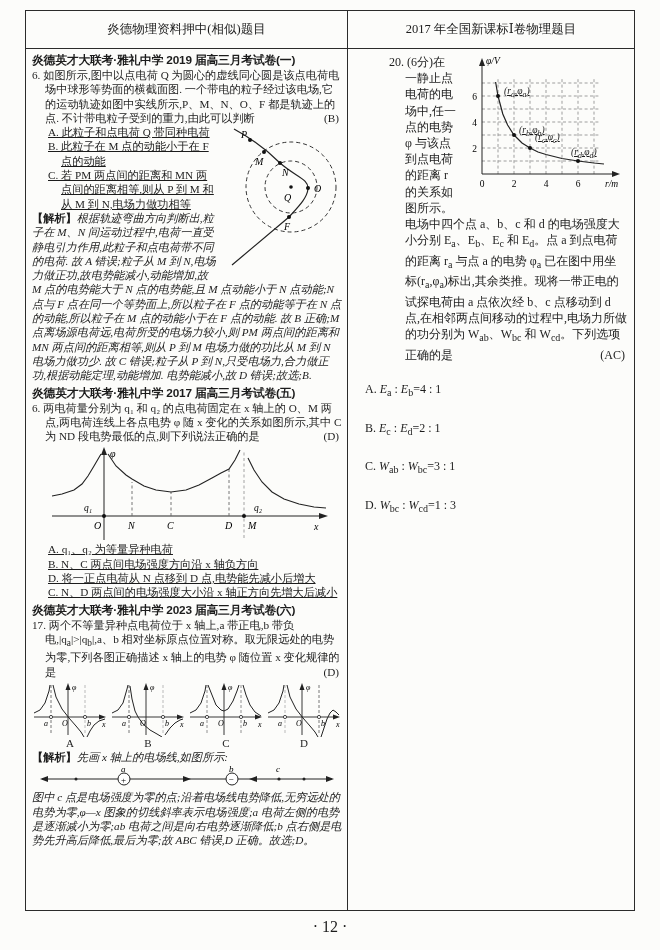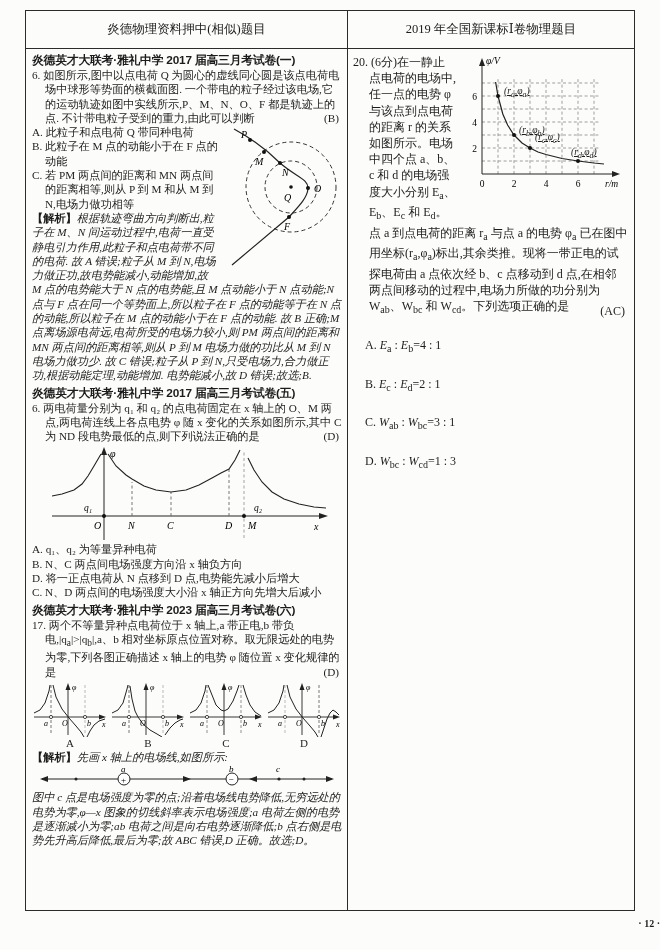--- a/index.html
+++ b/index.html
@@ -17,54 +17,54 @@
             font-size:11.2px;line-height:14.3px;}
   .col.right{flex:1;padding:5px 6px 0 5px;font-size:12px;line-height:16.2px;}
   .sec-title{font-family:"Liberation Sans","DejaVu Sans",sans-serif;font-weight:bold;
              font-size:11.8px;line-height:15px;letter-spacing:-0.2px;}
   .sec{margin-top:3px;}
   .sec:first-child{margin-top:0;}
   p{margin:0;}
   .qp{position:relative;}
   .qtext{text-indent:-13px;padding-left:13px;}
   .ans{position:absolute;right:3px;bottom:0;}
-  .opt{margin-left:0;text-indent:-13px;padding-left:13px;}
+  .opt{margin-left:16px;text-indent:-13px;padding-left:13px;text-decoration:underline;}
   .kai{font-style:italic;}
   .kai b{font-style:normal;}
   .figR{float:right;margin:2px 0 2px 4px;}
   .minis{display:flex;justify-content:space-between;margin:2px 0 1px 0;}
   .mini{width:76px;text-align:center;}
   .mini .letter{font-size:11px;line-height:12px;}
   .fieldfig{margin:1px 0 1px 4px;}
   .g20wrap{float:right;position:relative;width:170px;height:158px;margin:0 0 2px 2px;}
   .ptlabel{position:absolute;font-size:9.5px;font-style:italic;white-space:nowrap;color:#1c1c1c;text-decoration:underline;}
-  .q20p{position:relative;text-indent:-16px;padding-left:16px;}
+  .q20p{position:relative;text-indent:-16px;padding-left:16px;margin-left:36px;}
   .optR{margin-left:12px;margin-top:18px;}
-  .footer{position:absolute;left:0;top:918px;width:660px;text-align:right;font-size:10px;font-weight:bold;}
+  .footer{position:absolute;left:0;top:918px;width:660px;text-align:center;font-size:16px;}
   svg{display:block;}
   svg text{font-family:"Liberation Serif","DejaVu Serif",serif;}
   .svgvar{font-style:italic;}
 </style>
 </head>
 <body>
 
 <div class="page">
   <div class="frame">
 
     <div class="header-row">
       <div class="hcell l">炎德物理资料押中(相似)题目</div>
-      <div class="hcell r">2019 年全国新课标Ⅰ卷物理题目</div>
+      <div class="hcell r">2017 年全国新课标Ⅰ卷物理题目</div>
     </div>
 
     <div class="cols">
 
       <div class="col left">
 
         <div class="sec">
-          <div class="sec-title">炎德英才大联考·雅礼中学 2017 届高三月考试卷(一)</div>
+          <div class="sec-title">炎德英才大联考·雅礼中学 2019 届高三月考试卷(一)</div>
           <p class="qp qtext"><span>6. 如图所示,图中以点电荷 Q 为圆心的虚线同心圆是该点电荷电场中球形等势面的横截面图. 一个带电的粒子经过该电场,它的运动轨迹如图中实线所示,P、M、N、O、F 都是轨迹上的点. 不计带电粒子受到的重力,由此可以判断</span><span class="ans">(B)</span></p>
 
           <svg class="figR" width="120" height="142" viewBox="0 0 120 142">
             <circle cx="69" cy="60" r="45" fill="none" stroke="#333" stroke-width="1" stroke-dasharray="4 3"></circle>
             <circle cx="69" cy="60" r="26" fill="none" stroke="#333" stroke-width="1" stroke-dasharray="4 3"></circle>
             <path d="M 12 2 C 34 14, 48 26, 58 36 C 74 50, 87 52, 86 62 C 85 71, 77 79, 67 90 L 10 138" fill="none" stroke="#222" stroke-width="1.2"></path>
             <circle cx="28" cy="13" r="2" fill="#111"></circle>
               <circle cx="42" cy="25" r="2" fill="#111"></circle>
             <circle cx="58" cy="36" r="2" fill="#111"></circle>
               <circle cx="86" cy="61" r="2" fill="#111"></circle>

